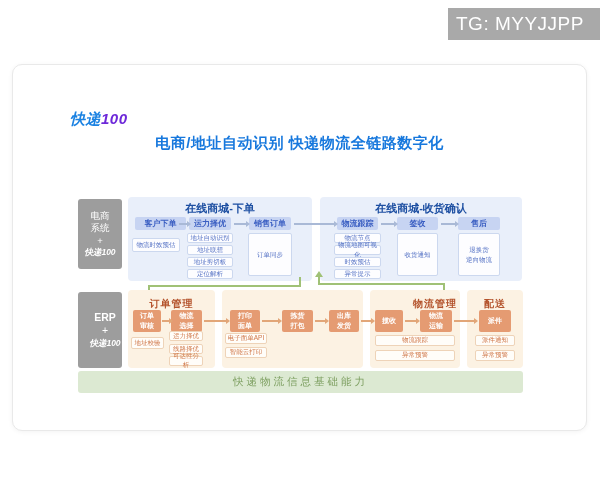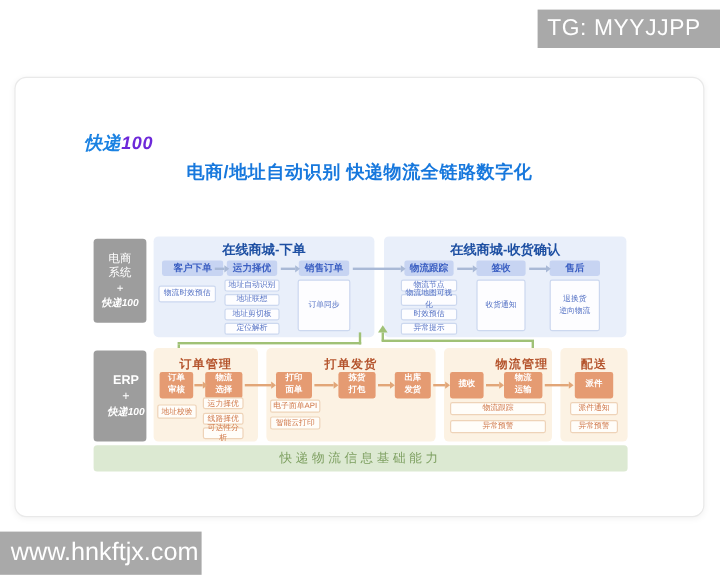--- a/index.html
+++ b/index.html
@@ -44,21 +44,20 @@
   .o-line::after{content:"";position:absolute;right:-4px;top:-2.4px;width:0;height:0;border-left:4.5px solid #e2a678;border-top:3px solid transparent;border-bottom:3px solid transparent;}
   
   .gbar{left:78px;top:371px;width:445px;height:22px;background:#dce9d2;border-radius:3px;display:flex;align-items:center;justify-content:center;color:#7d9f60;font-size:10.5px;letter-spacing:3px;}
 </style>
 </head>
 <body>
 
 <div class="canvas">
 
   <div class="abs wm wm-tr">TG: MYYJJPP</div>
-  <div class="abs wm wm-bl">www.hnkftjx.com</div>
 
   <div class="abs card"></div>
 
   <div class="abs logo"><span class="logo-cn">快递</span><span class="logo-num">100</span></div>
 
   <div class="abs title">电商/地址自动识别 快递物流全链路数字化</div>
 
   <div class="abs sb sb1">
     <span>电商</span>
     <span>系统</span>
@@ -117,21 +116,20 @@
   <div class="abs opill" style="left:133px;top:310px;width:28px;height:22px;">订单
 审核</div>
   <div class="abs opill" style="left:171px;top:310px;width:31px;height:22px;">物流
 选择</div>
   <div class="abs obox" style="left:131px;top:337px;width:33px;height:12px;">地址校验</div>
   <div class="abs obox" style="left:169px;top:331px;width:34px;height:10px;">运力择优</div>
   <div class="abs obox" style="left:169px;top:344px;width:34px;height:10px;">线路择优</div>
   <div class="abs obox" style="left:169px;top:356px;width:34px;height:10px;">可达性分析</div>
 
   <div class="abs opanel" style="left:222px;top:290px;width:141px;height:78px;"></div>
-  <div class="abs opanel-title" style="left:222px;top:297px;width:141px;">打单发货</div>
   <div class="abs opill" style="left:230px;top:310px;width:30px;height:22px;">打印
 面单</div>
   <div class="abs opill" style="left:282px;top:310px;width:31px;height:22px;">拣货
 打包</div>
   <div class="abs opill" style="left:329px;top:310px;width:30px;height:22px;">出库
 发货</div>
   <div class="abs obox" style="left:225px;top:333px;width:42px;height:11px;">电子面单API</div>
   <div class="abs obox" style="left:225px;top:347px;width:42px;height:11px;">智能云打印</div>
 
   <div class="abs opanel" style="left:370px;top:290px;width:90px;height:78px;"></div>

